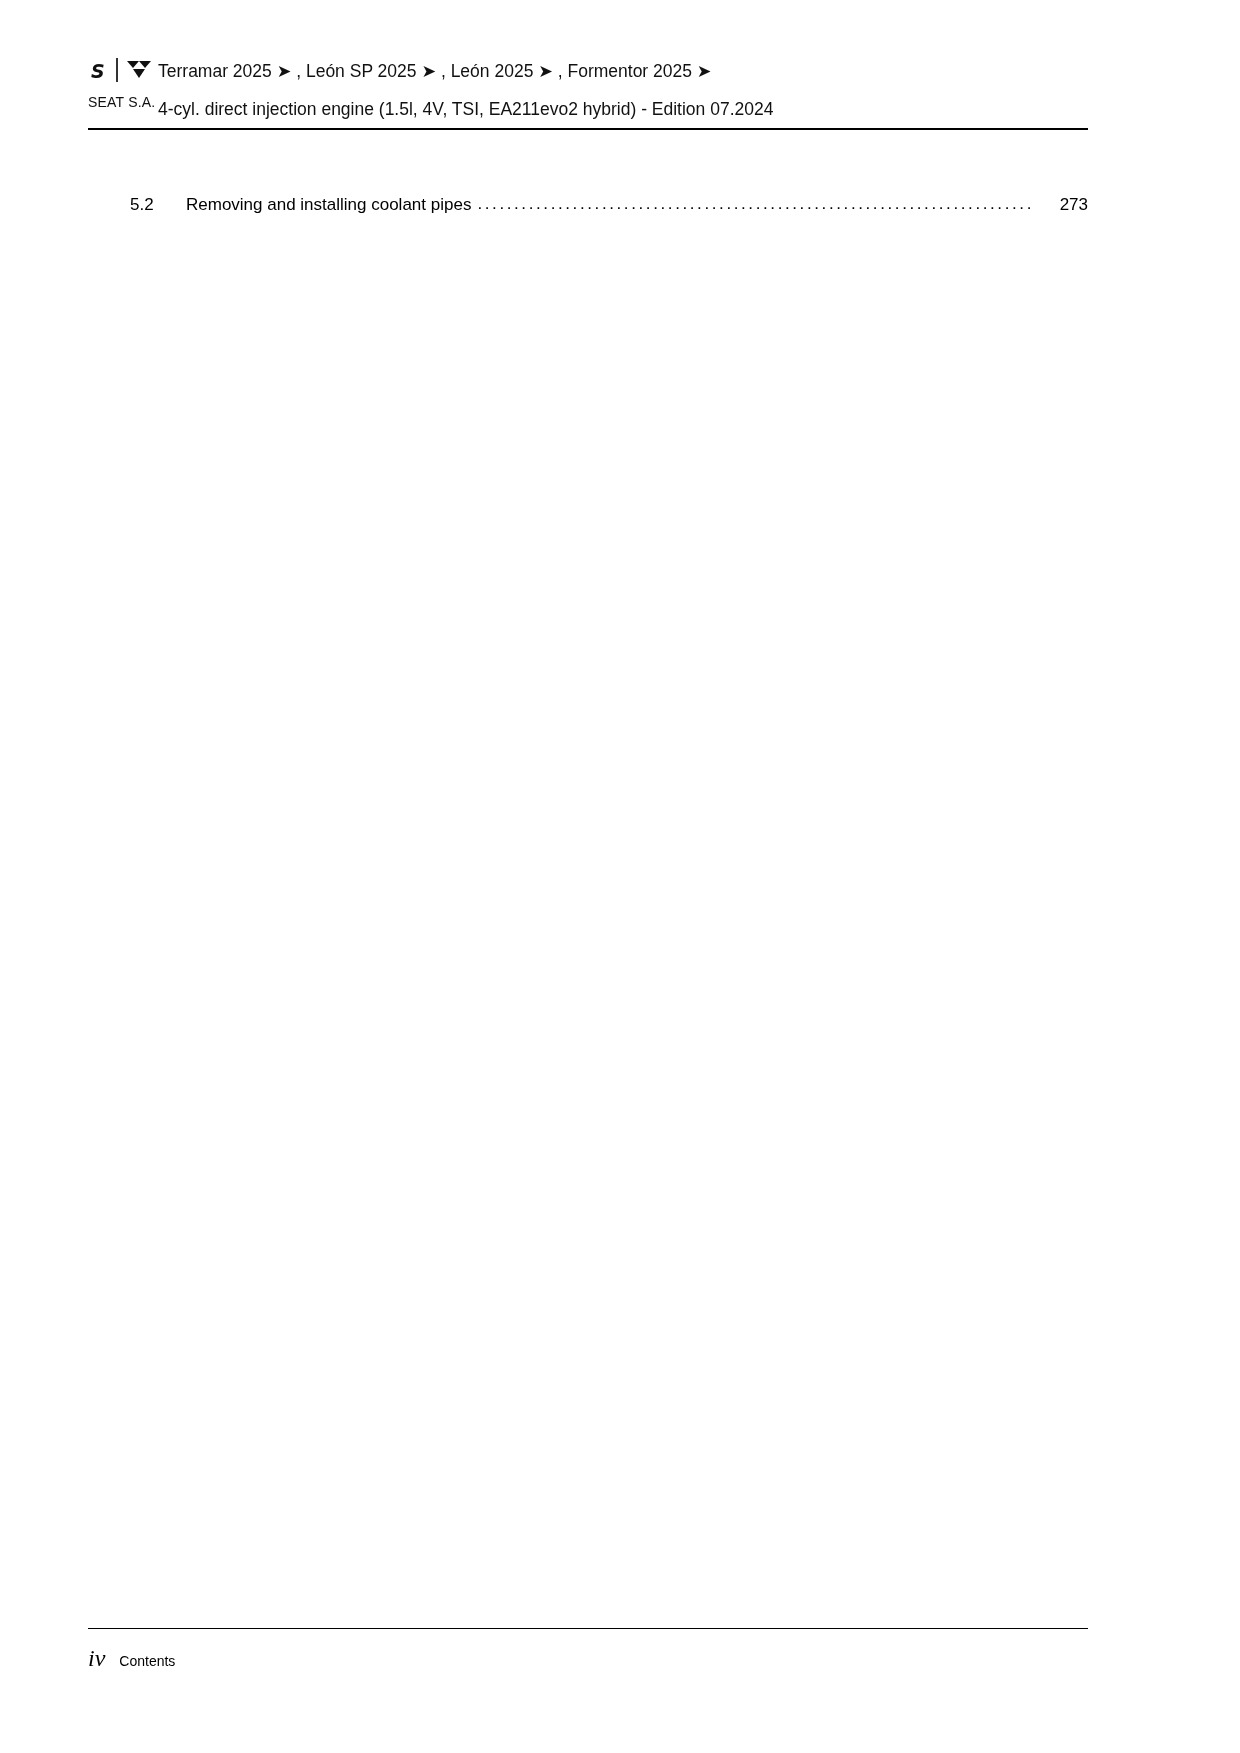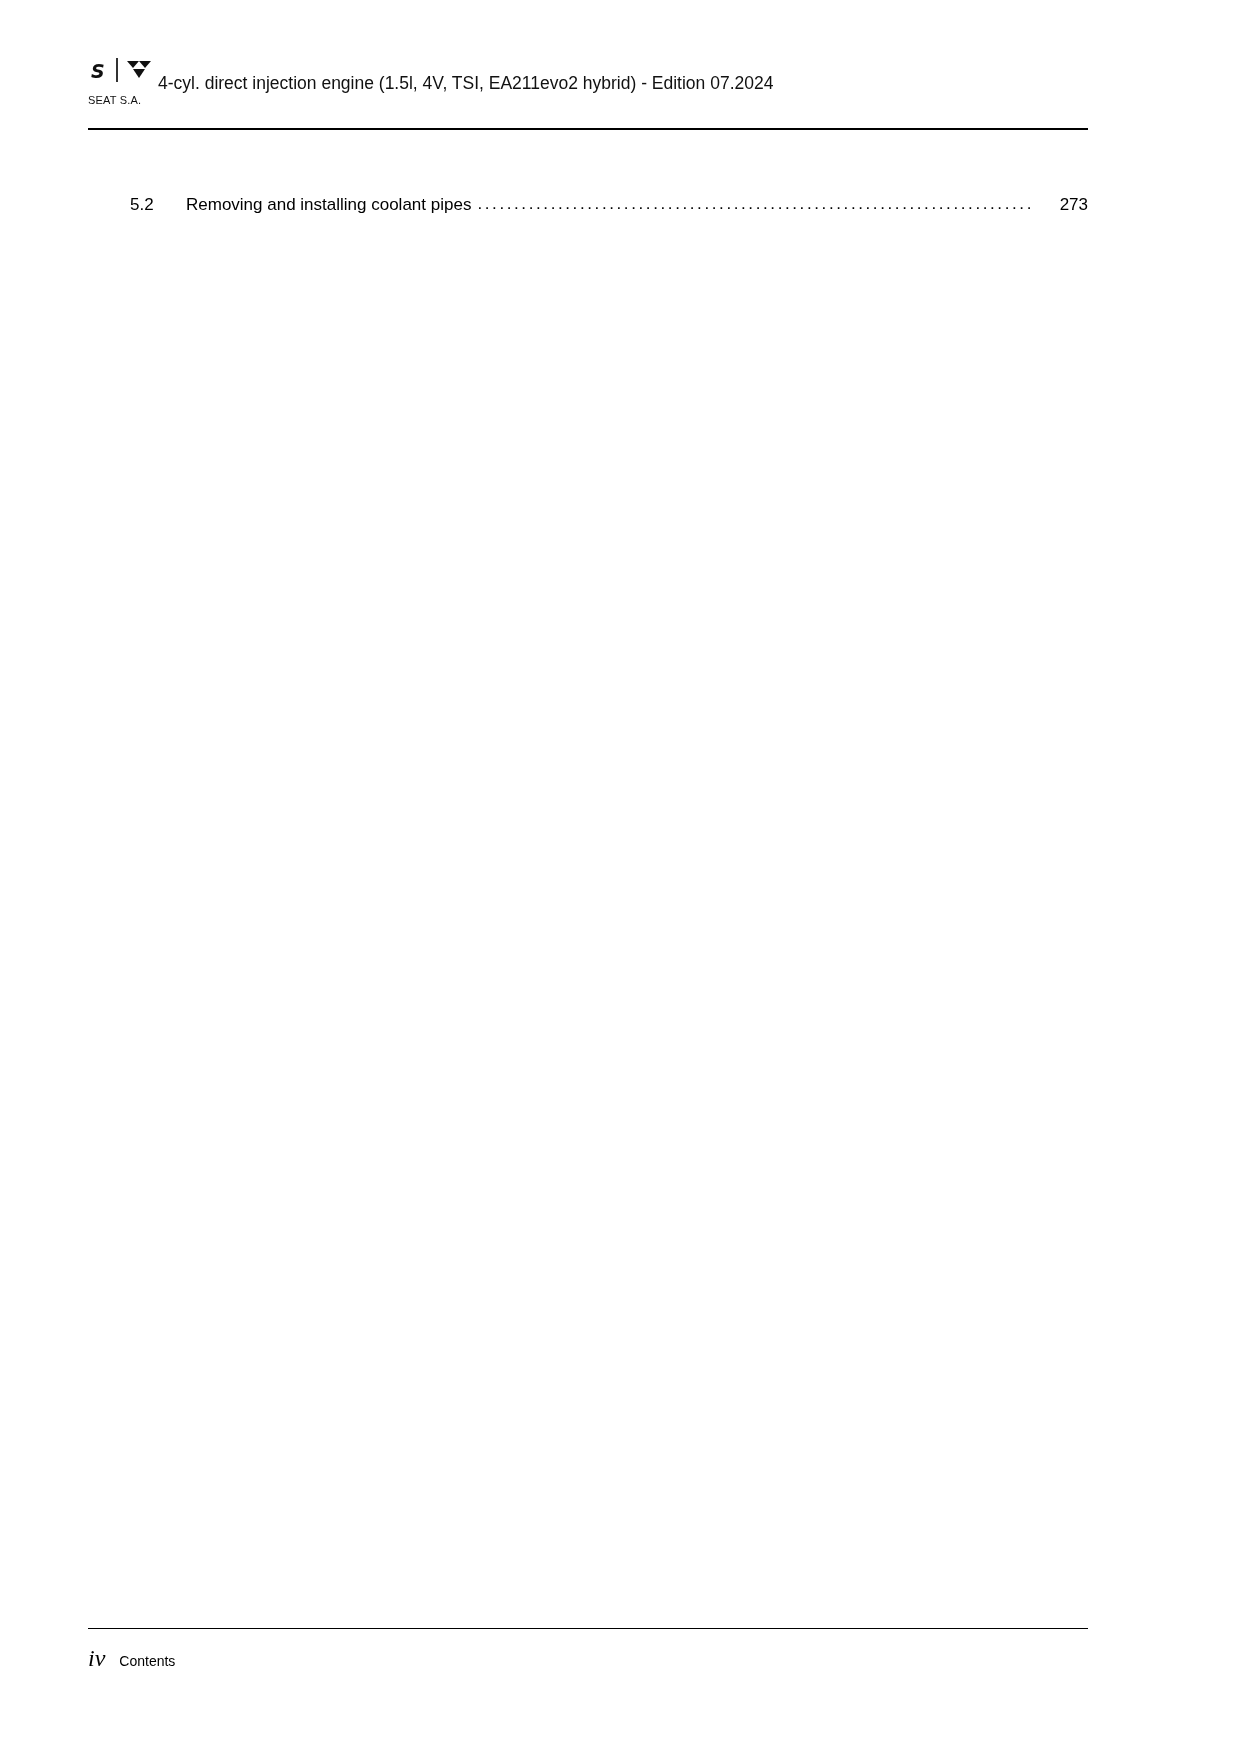--- a/index.html
+++ b/index.html
@@ -60,21 +60,21 @@
     position: absolute;
     left: 38px;
     top: 1px;
     width: 26px;
     height: 22px;
   }
   .logo-caption {
     position: absolute;
     left: 0;
     top: 36px;
-    font-size: 11px;
+    font-size: 14px;
     letter-spacing: 0.2px;
     color: #111;
     font-family: "Liberation Sans", sans-serif;
   }
   .header-text {
     position: absolute;
     left: 70px;
     top: 0px;
     width: 930px;
   }
@@ -187,20 +187,21 @@
       <span class="logo-mark">
         <svg width="26" height="22" viewBox="0 0 26 22">
           <polygon points="1,2 13,2 7,9" fill="#111"></polygon>
           <polygon points="13,2 25,2 19,9" fill="#111"></polygon>
           <polygon points="7,10 19,10 13,19" fill="#111"></polygon>
         </svg>
       </span>
       <span class="logo-caption">SEAT S.A.</span>
     </div>
     <div class="header-text">
+      <div class="header-line1">Terramar 2025 ➤ , León SP 2025 ➤ , León 2025 ➤ , Formentor 2025 ➤</div>
       <div class="header-line2">4-cyl. direct injection engine (1.5l, 4V, TSI, EA211evo2 hybrid) - Edition 07.2024</div>
     </div>
   </div>
   <div class="header-rule"></div>
 
   <div class="toc" id="toc">
       <div class="row sub">
         <span class="num">5.2</span>
         <span class="title">Removing and installing coolant pipes</span>
         <span class="dots">........................................................................................................................................................................................................</span>

